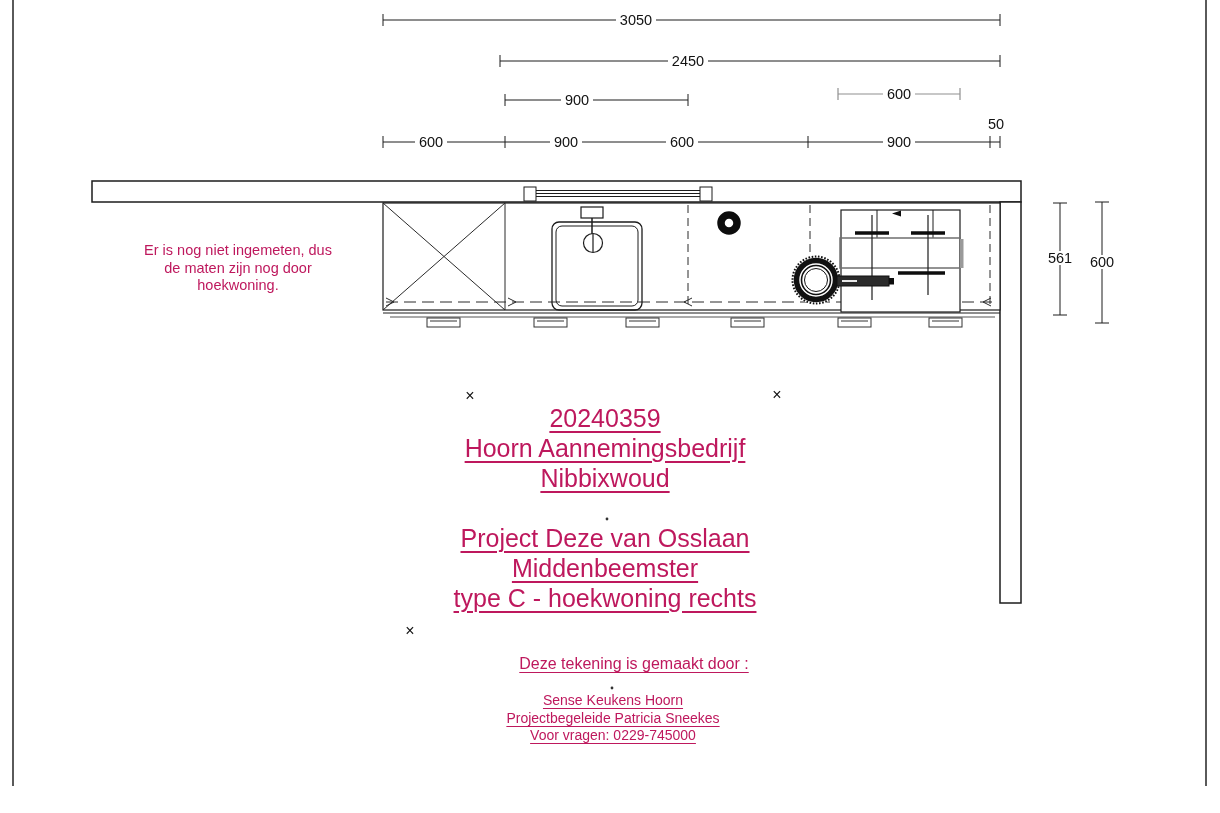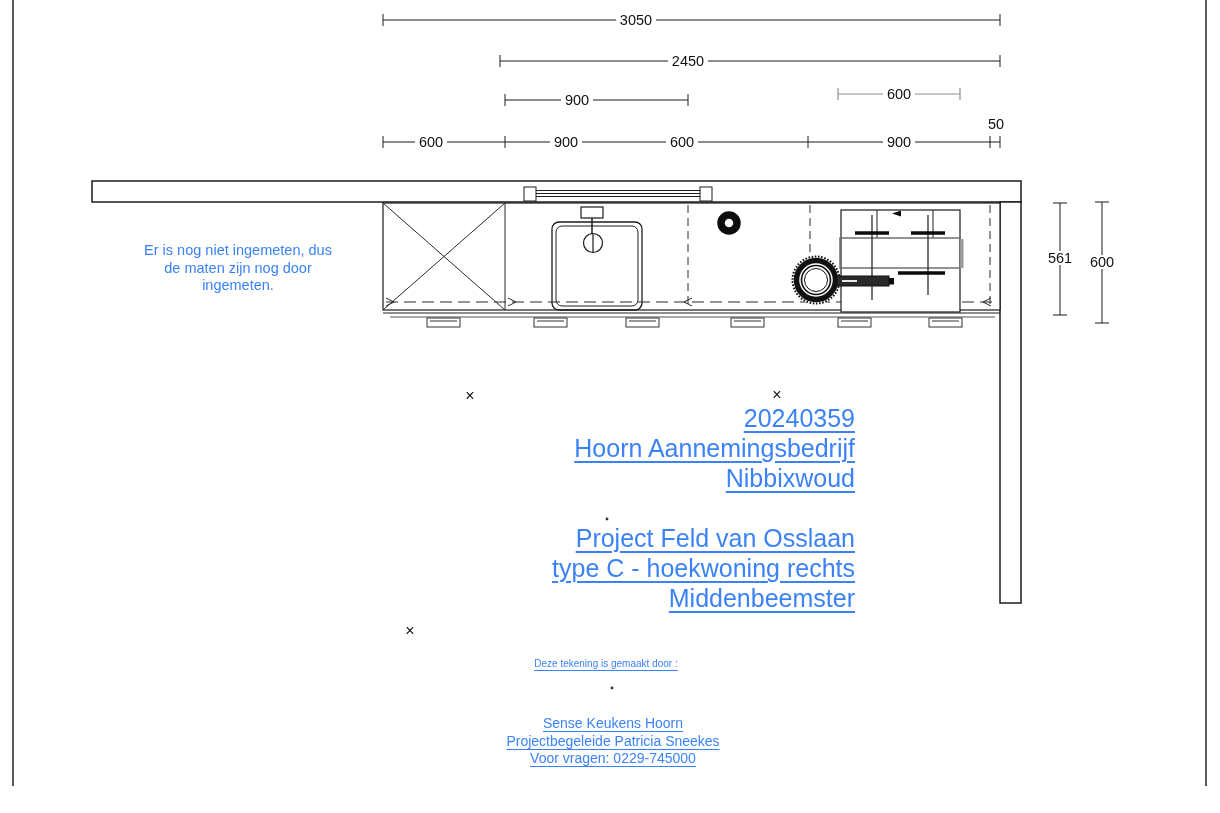--- a/index.html
+++ b/index.html
@@ -1,27 +1,27 @@
 <!DOCTYPE html>
 <html><head>
 <meta charset="utf-8">
 <style>
   html,body{margin:0;padding:0;background:#ffffff;}
   #sheet{position:relative;width:1220px;height:786px;background:#ffffff;overflow:hidden;
          font-family:"Liberation Sans", sans-serif;color:#111;}
   svg{position:absolute;left:0;top:0;}
   svg text{font-family:"Liberation Sans", sans-serif;fill:#111;}
   .dimtxt{font-size:14.5px;}
-  .txtblock{position:absolute;text-align:center;color:#3b82f6;}
+  .txtblock{position:absolute;text-align:center;color:#be185d;}
   .note{left:122px;top:242px;width:232px;font-size:14.5px;line-height:17.5px;}
   .titlebig{left:355px;top:403px;width:500px;font-size:25px;line-height:30px;}
   .titlebig2{left:355px;top:523px;width:500px;font-size:25px;line-height:30px;}
-  .credhead{left:406px;top:655px;width:400px;font-size:10px;line-height:17.5px;}
-  .credits{left:413px;top:692px;width:400px;font-size:14px;line-height:17.5px;margin-top:23px;}
-  .u-big{text-decoration:underline;text-underline-offset:4px;text-decoration-thickness:1.5px;text-align:right;}
+  .credhead{left:434px;top:655px;width:400px;font-size:16px;line-height:17.5px;}
+  .credits{left:413px;top:692px;width:400px;font-size:14px;line-height:17.5px;}
+  .u-big{text-decoration:underline;text-underline-offset:4px;text-decoration-thickness:1.5px;}
   .u-sm{text-decoration:underline;text-underline-offset:3px;text-decoration-thickness:1px;}
 </style>
 </head>
 <body>
 
 <div id="sheet">
 
   <svg width="1220" height="813" viewBox="0 0 1220 813">
 
     <g>
@@ -202,32 +202,32 @@
 
     <g fill="#333">
       <circle cx="607" cy="519" r="1.4"></circle>
       <circle cx="612" cy="688" r="1.4"></circle>
     </g>
   </svg>
 
   <div class="txtblock note">
     <div>Er is nog niet ingemeten, dus</div>
     <div>de maten zijn nog door</div>
-    <div>ingemeten.</div>
+    <div>hoekwoning.</div>
   </div>
 
   <div class="txtblock titlebig">
     <div class="u-big">20240359</div>
     <div class="u-big">Hoorn Aannemingsbedrijf</div>
     <div class="u-big">Nibbixwoud</div>
   </div>
   <div class="txtblock titlebig2">
-    <div class="u-big">Project Feld van Osslaan</div>
+    <div class="u-big">Project Deze van Osslaan</div>
+    <div class="u-big">Middenbeemster</div>
     <div class="u-big">type C - hoekwoning rechts</div>
-    <div class="u-big">Middenbeemster</div>
   </div>
 
   <div class="txtblock credhead">
     <div class="u-sm">Deze tekening is gemaakt door :</div>
   </div>
   <div class="txtblock credits">
     <div class="u-sm">Sense Keukens Hoorn</div>
     <div class="u-sm">Projectbegeleide Patricia Sneekes</div>
     <div class="u-sm">Voor vragen: 0229-745000</div>
   </div>

